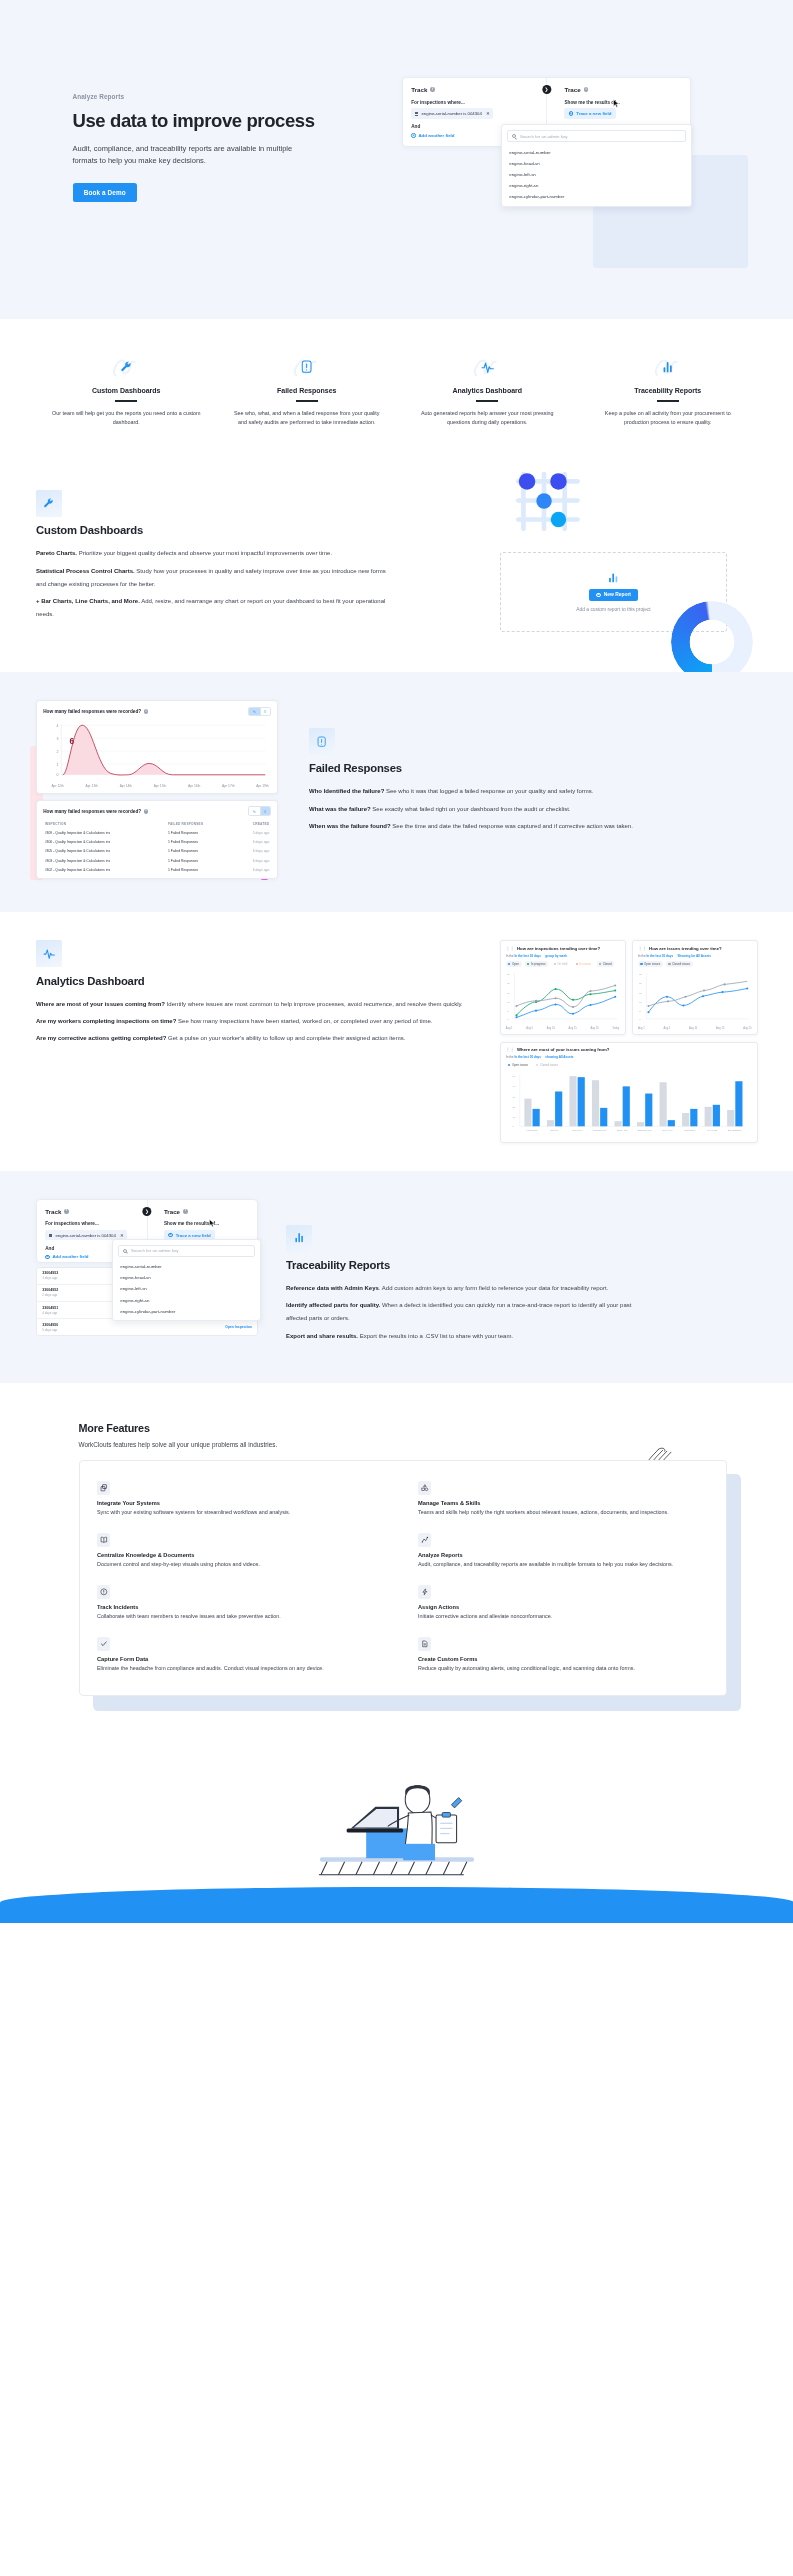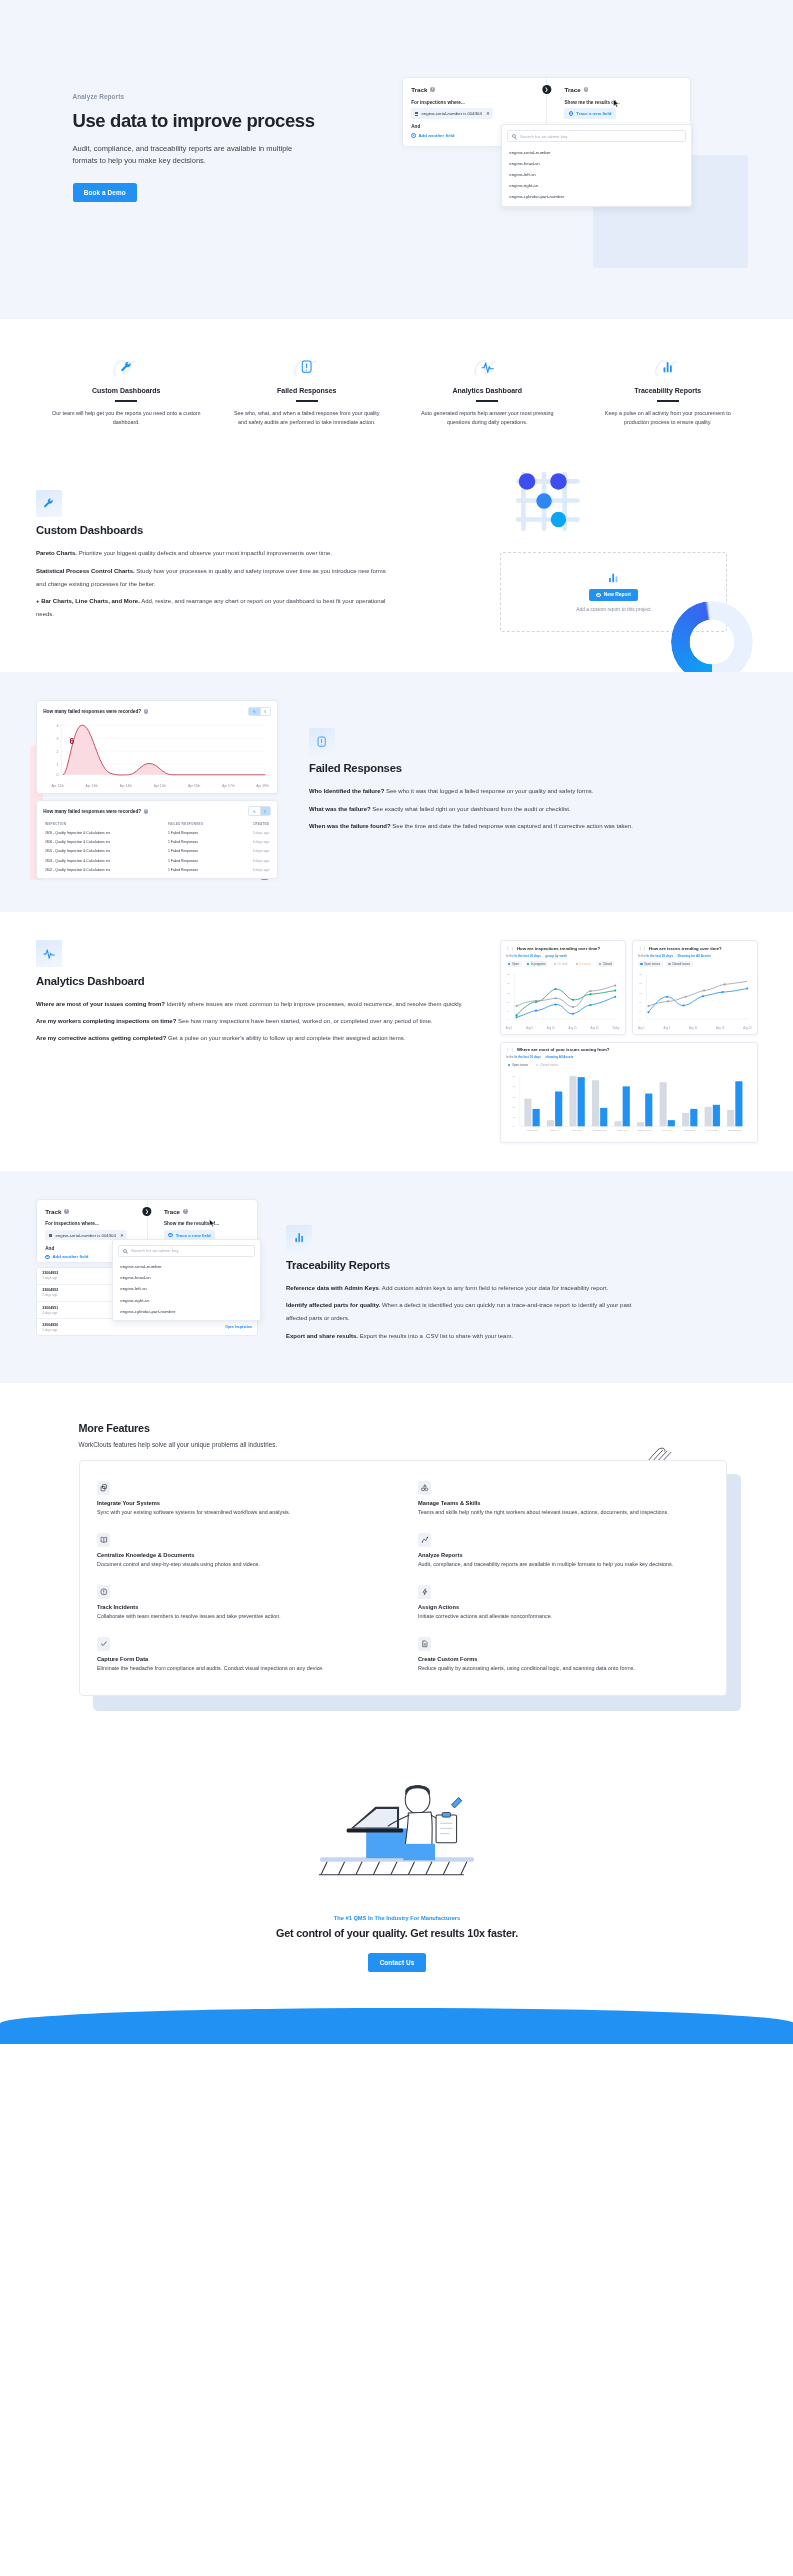--- a/index.html
+++ b/index.html
@@ -1072,22 +1072,17 @@
       <g stroke="#c6d6ef" stroke-width="2.4">
           <line x1="294" y1="166" x2="318" y2="166"></line>
           <line x1="294" y1="176" x2="318" y2="176"></line>
           <line x1="294" y1="186" x2="312" y2="186"></line>
         </g>
 
       <path d="M316 130 L330 116 L336 122 L322 136 Z" fill="#4ba3f7" stroke="#2e3440" stroke-width="1.6"></path>
     </svg>
   </div>
 
-  <section class="cta">
-    <div class="cta-eyebrow">The #1 QMS In The Industry For Manufacturers</div>
-    <h2 class="cta-h">Get control of your quality. Get results 10x faster.</h2>
-    <button class="btn-primary">Contact Us</button>
-  </section>
 
   <div class="footer-blue"></div>
 
 </div>
 
 
 </body></html>

